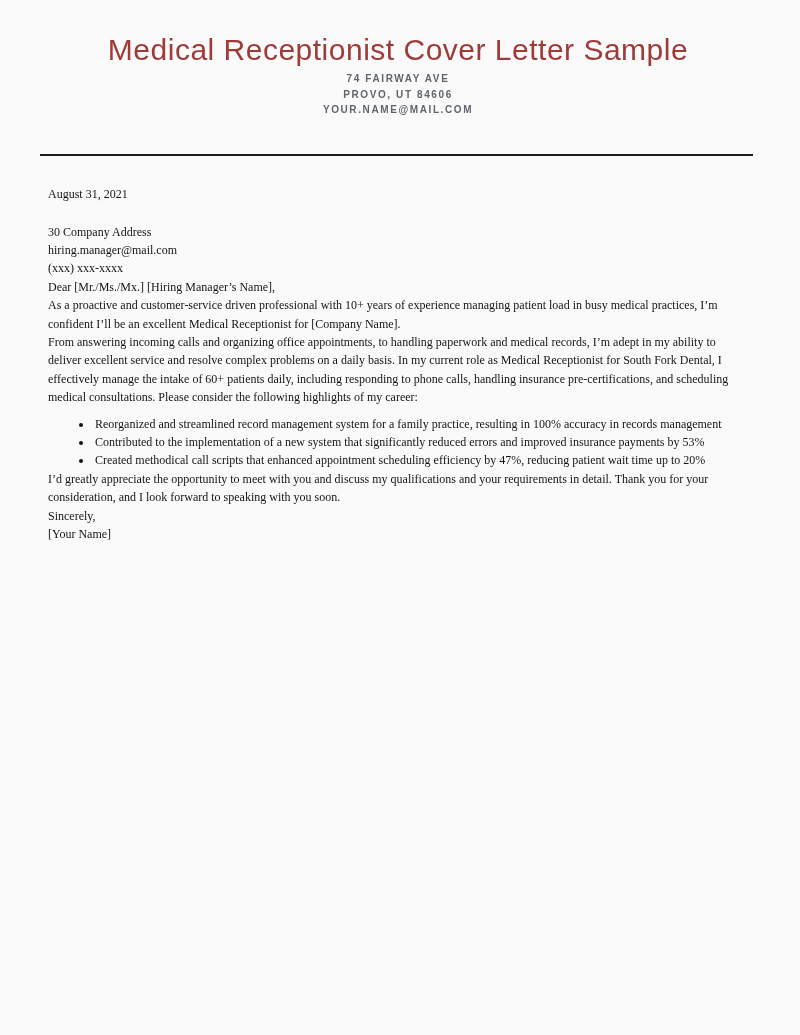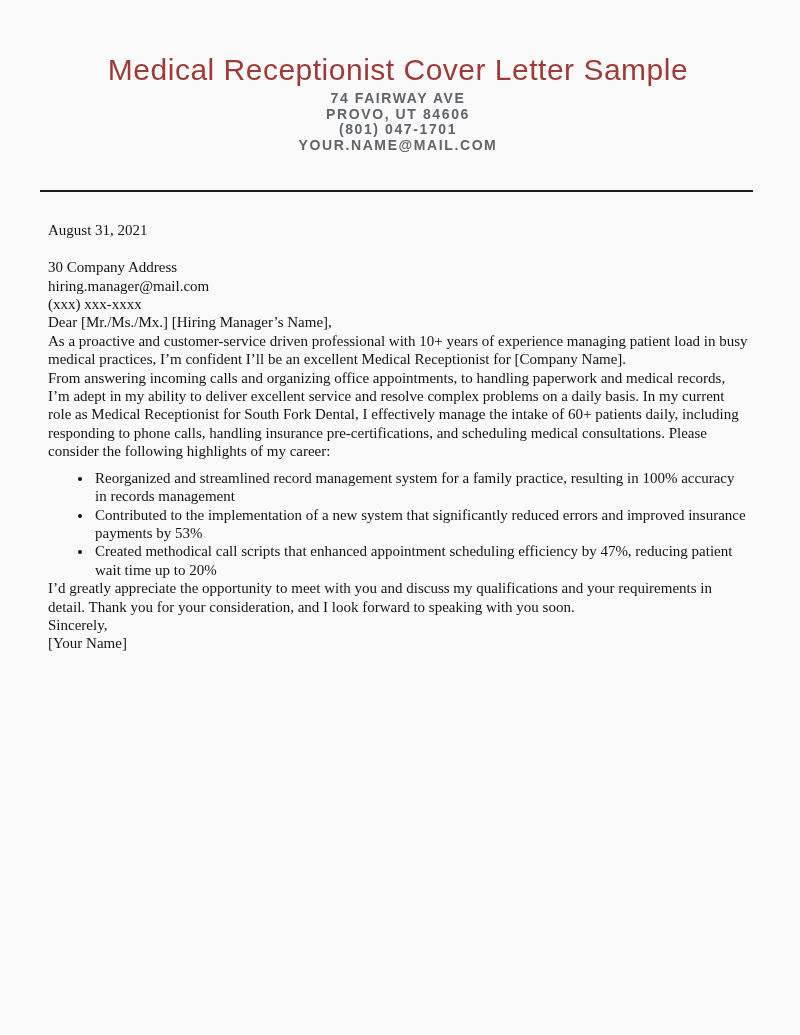--- a/index.html
+++ b/index.html
@@ -6,53 +6,53 @@
   html, body {
     width: 800px;
     background: #fafafa;
     font-family: "Liberation Serif", serif;
   }
   .page {
     position: relative;
     width: 800px;
     height: 1035px;
     background: #fafafa;
-    padding: 52px 52px 0 48px;
+    padding: 32px 52px 0 48px;
     overflow: hidden;
   }
   
   .letterhead { text-align: center; }
   .page-title {
     font-family: "Liberation Sans", sans-serif;
     font-size: 30px;
     font-weight: 400;
     line-height: 36px;
     color: #9e3b39;
     letter-spacing: 0.5px;
     white-space: nowrap;
   }
   .contact-block {
     margin-top: 3px;
     font-family: "Liberation Sans", sans-serif;
-    font-size: 14px;
+    font-size: 10px;
     font-weight: bold;
     color: #60656b;
     letter-spacing: 1.6px;
     line-height: 15.7px;
   }
   .divider {
     border: none;
     height: 2px;
     background: #1c1c1c;
     margin: 36px -5px 0 -8px;
   }
   
   .letter {
     margin-top: 29px;
-    font-size: 15px;
+    font-size: 12px;
     line-height: 18.4px;
     color: #141414;
   }
   .letter p { margin: 0; }
   .recipient-block { margin-top: 19px; }
   .salutation   { margin-top: 19px; }
   .body-par     { margin-top: 18px; }
   .highlights {
     margin: 8px 0 0 0;
     padding-left: 45px;
@@ -66,21 +66,20 @@
 </head>
 <body>
 
 <div class="page">
 
   <header class="letterhead">
     <h1 class="page-title">Medical Receptionist Cover Letter Sample</h1>
     <div class="contact-block">
       <div>74 FAIRWAY AVE</div>
       <div>PROVO, UT 84606</div>
-      <div>(801) 047-1701</div>
       <div>YOUR.NAME@MAIL.COM</div>
     </div>
   </header>
 
   <hr class="divider">
 
   <main class="letter">
 
     <p class="date-line">August 31, 2021</p>
 

